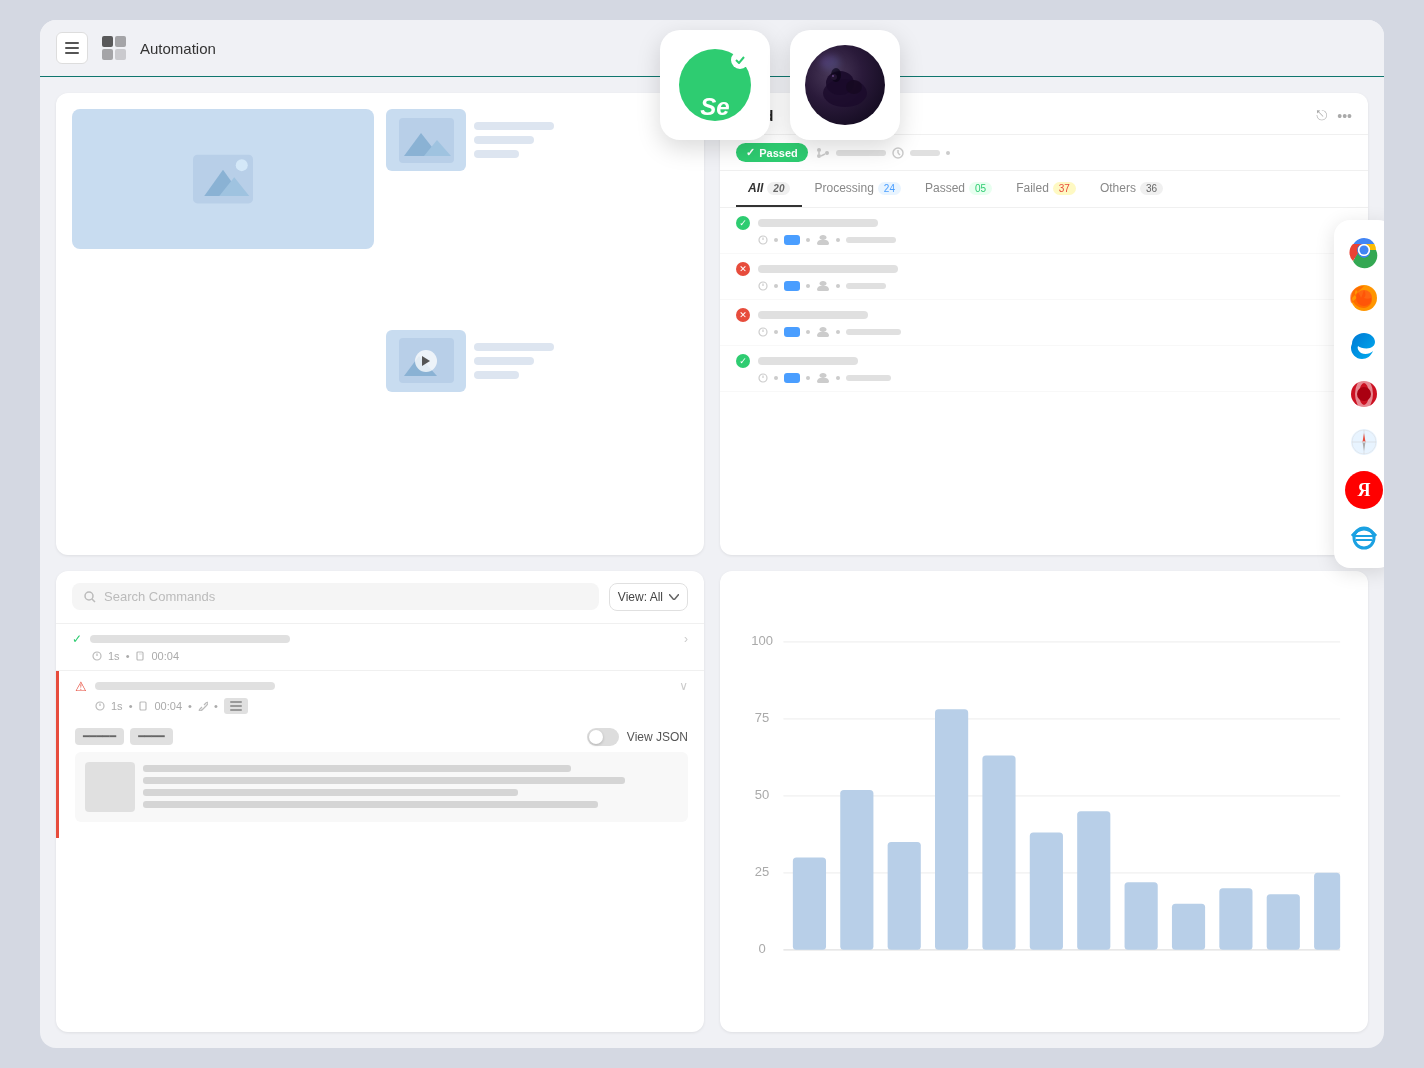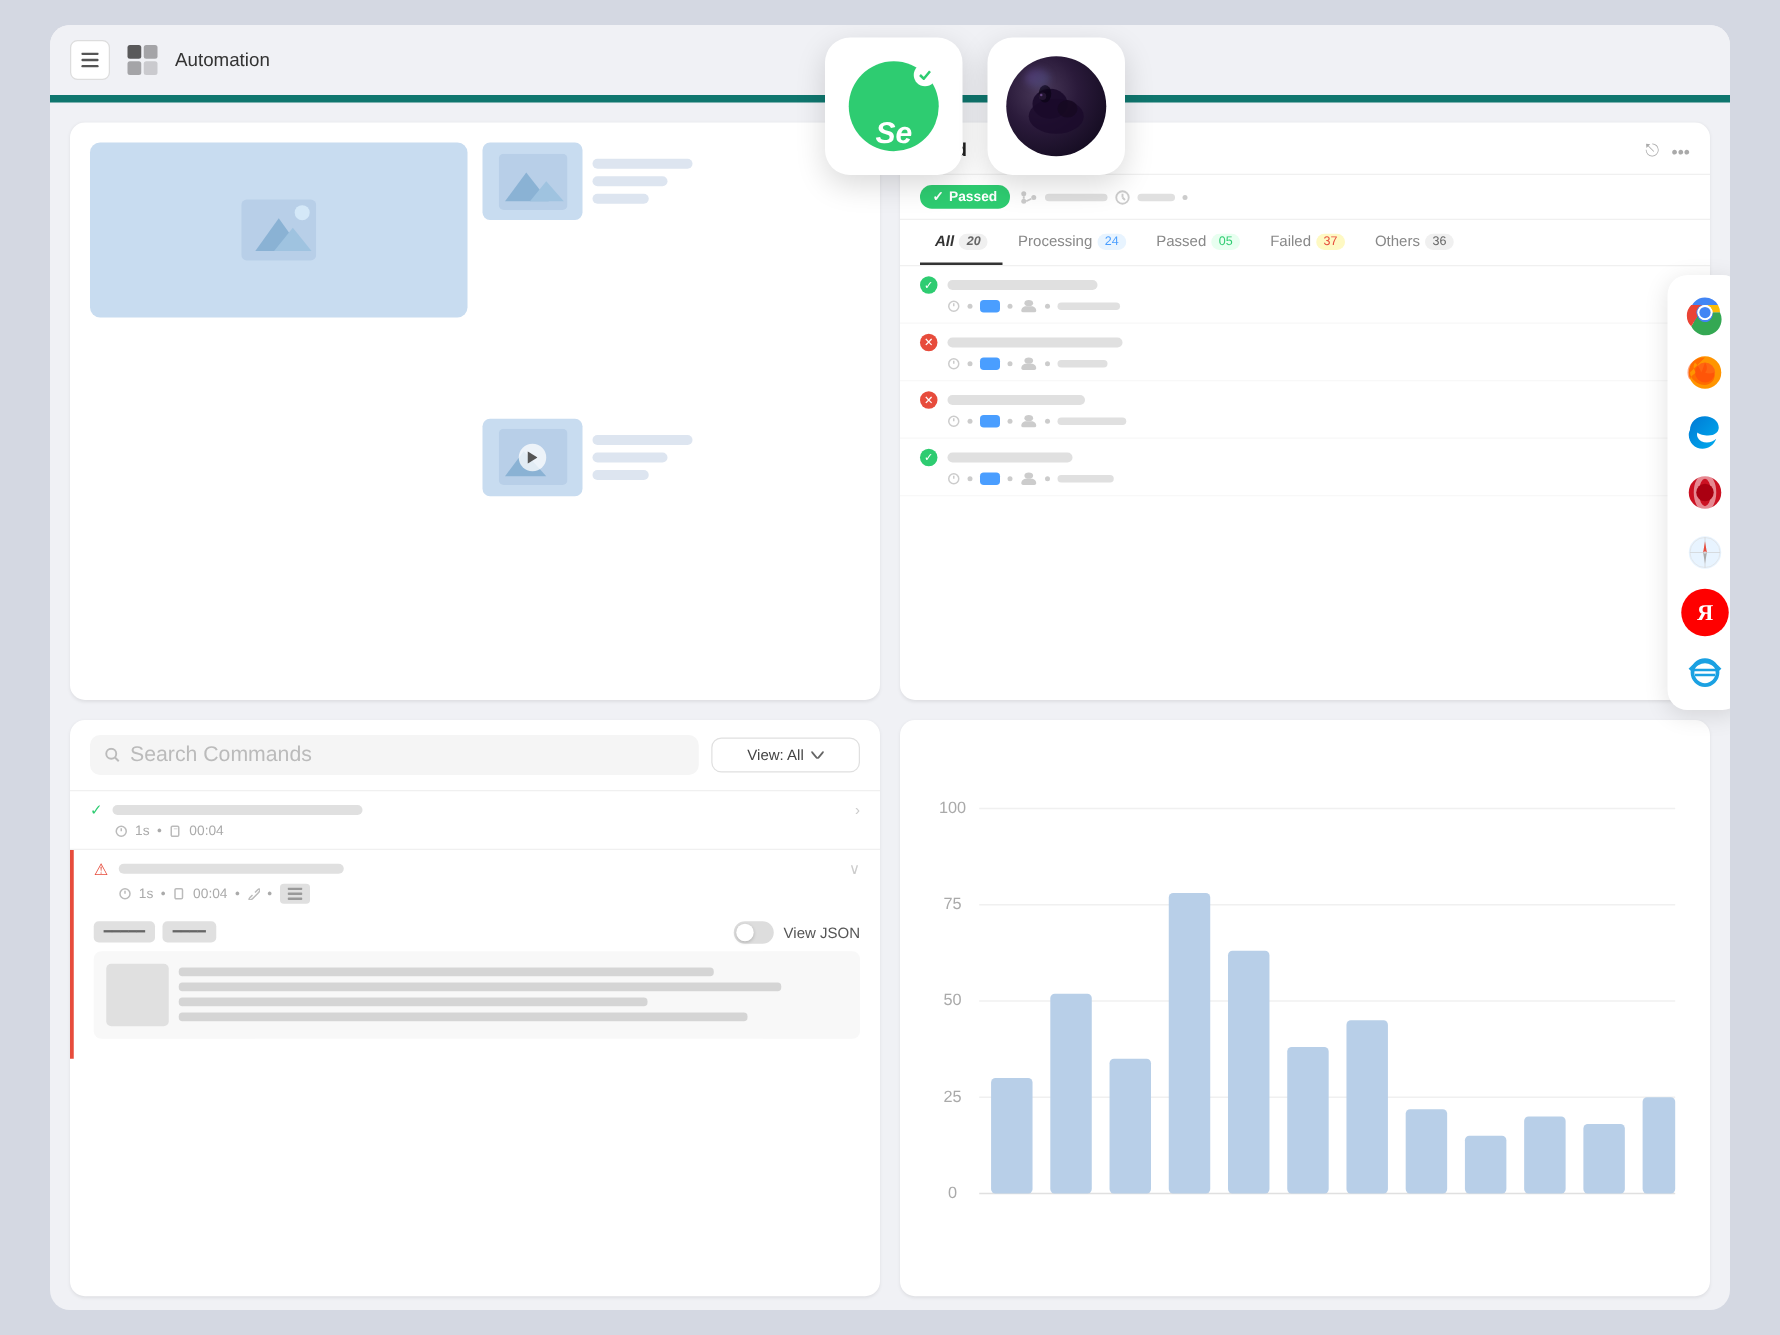--- a/index.html
+++ b/index.html
@@ -23,21 +23,21 @@
       border-radius: 16px;
       overflow: hidden;
     }
 
     
     .header {
       display: flex;
       align-items: center;
       padding: 12px 16px;
       background: #f0f1f5;
-      border-bottom: 6px solid #0f766e;
+      border-bottom: 1px solid #0f766e;
       gap: 10px;
     }
     .header-menu-btn {
       width: 32px; height: 32px;
       border: 1px solid #ddd;
       border-radius: 6px;
       background: white;
       display: flex; align-items: center; justify-content: center;
       cursor: pointer;
     }
@@ -267,28 +267,28 @@
       display: flex; align-items: center; gap: 10px;
       border-bottom: 1px solid #f0f0f0;
     }
     .search-commands {
       flex: 1;
       display: flex; align-items: center;
       background: #f5f5f5;
       border-radius: 8px;
       padding: 6px 12px;
       gap: 8px;
-      font-size: 17px;
+      font-size: 13px;
       color: #bbb;
     }
     .view-btn {
       display: flex; align-items: center; gap: 6px;
       border: 1px solid #e0e0e0;
       border-radius: 8px;
-      padding: 6px 28px;
+      padding: 6px 8px;
       font-size: 12px;
       font-weight: 500;
       color: #444;
       cursor: pointer;
       background: white;
     }
 
     .commands-count {
       padding: 8px 16px;
       font-size: 12px;

